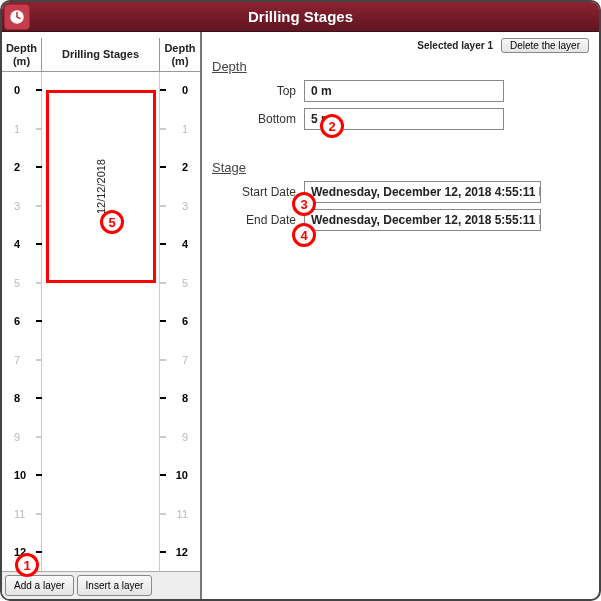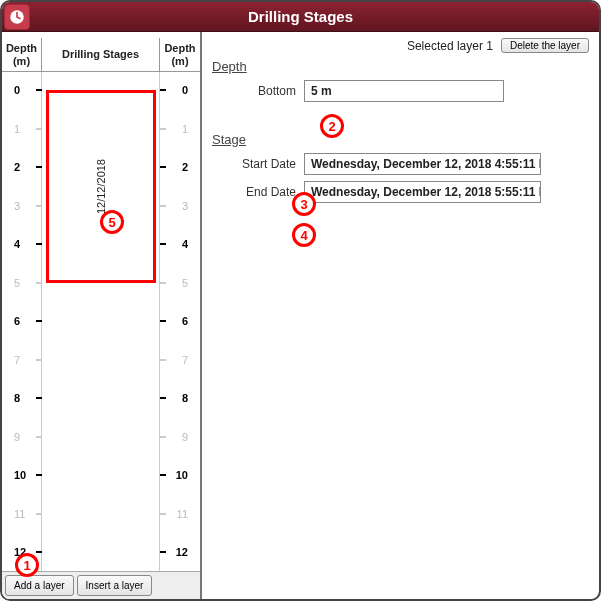--- a/index.html
+++ b/index.html
@@ -158,22 +158,22 @@
   }
   
   .sel-row {
     display: flex;
     align-items: center;
     justify-content: flex-end;
     gap: 8px;
     margin-bottom: 4px;
   }
   .sel-row .label {
-    font-weight: normal;
-    font-size: 12px;
+    font-weight: bold;
+    font-size: 10px;
   }
   .group-label {
     font-size: 13px;
     color: #444;
     text-decoration: underline;
     margin: 6px 0 6px 0;
   }
   .form-row {
     display: flex;
     align-items: center;
@@ -347,20 +347,26 @@
     <div class="right">
       <div class="sel-row">
         <span class="label">
           <span>Selected layer</span> <span>1</span>
         </span>
         <button class="btn">Delete the layer</button>
       </div>
 
       <div class="group-label">Depth</div>
       <div class="form-row">
+        <div class="flabel">Top</div>
+        <div class="input">
+            <span>0 m</span>
+          </div>
+      </div>
+      <div class="form-row">
         <div class="flabel">Bottom</div>
         <div class="input center">
             <span>5 m</span>
           </div>
       </div>
 
       <div style="height:18px"></div>
       <div class="group-label">Stage</div>
       <div class="form-row">
         <div class="flabel">Start Date</div>

